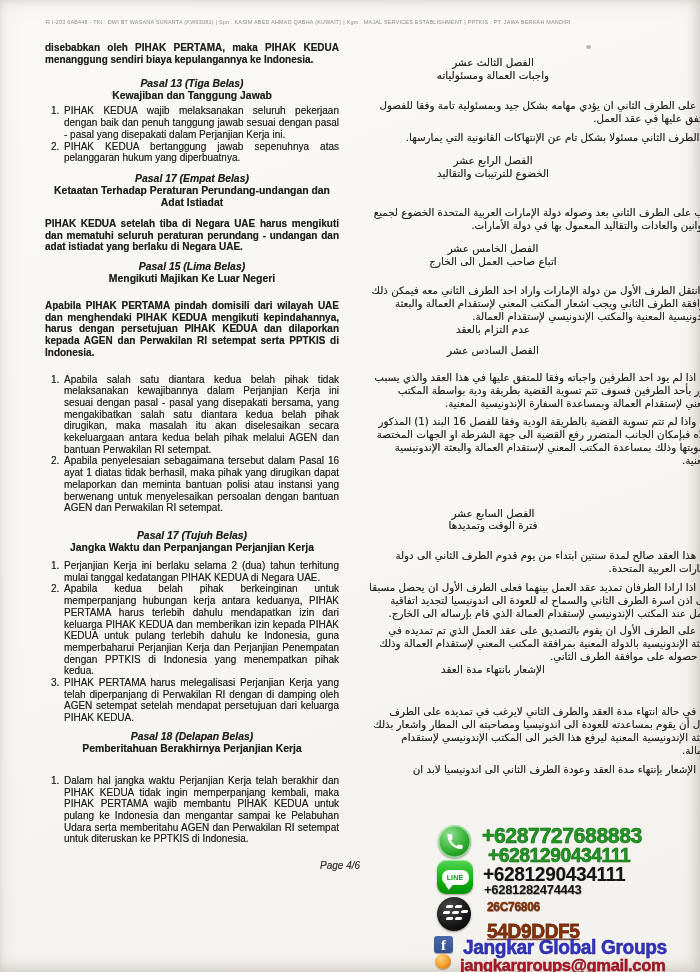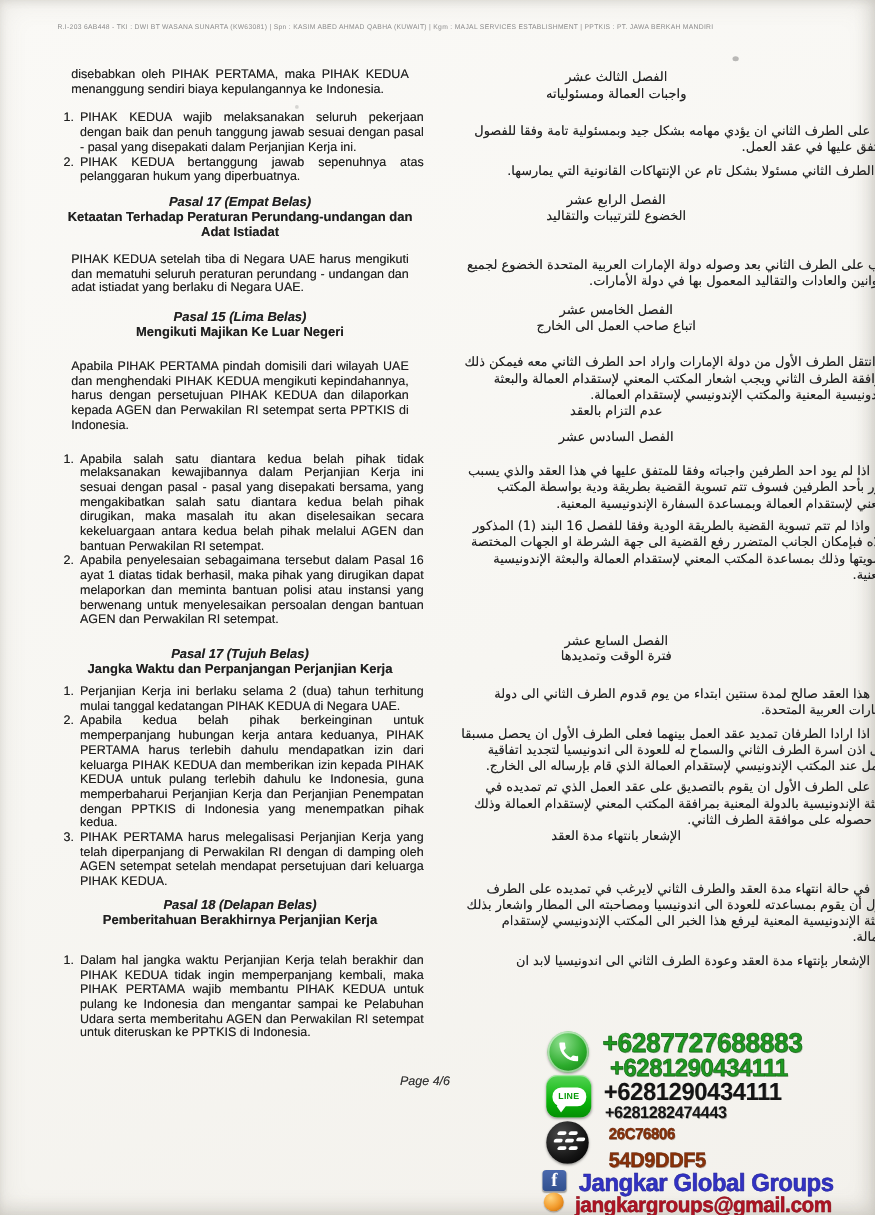--- a/index.html
+++ b/index.html
@@ -15,21 +15,21 @@
     font-size:5.4px;letter-spacing:.25px;color:#8b8b8b;white-space:nowrap;
     filter:blur(.35px);
   }
   .smudge{position:absolute;background:#6a6a6a;border-radius:50%;}
   
   .col-left{
     position:absolute;left:45px;top:42px;width:294px;
     font-size:10px;line-height:11.7px;text-align:justify;
     color:#1f1f1f;text-shadow:0 0 .4px rgba(20,20,20,.55);
   }
-  .col-left p{margin:12px;}
+  .col-left p{margin:0;font-weight:bold;}
   .h-blk{text-align:center;margin:0;}
   .h-title{font-weight:700;font-style:italic;font-size:10.4px;line-height:12px;}
   .h-sub{font-weight:700;font-size:10.4px;line-height:12px;}
   ol{margin:0;padding-left:17px;}
   ol li{margin:0;padding-left:2px;text-align:justify;}
   
   .col-right{
     position:absolute;left:368px;top:56px;width:346px;
     direction:rtl;text-align:right;
     font-family:"DejaVu Sans",sans-serif;font-size:10.3px;line-height:13px;
@@ -84,20 +84,24 @@
 
   <div class="scan-header">R.I-203 6AB448 - TKI : DWI BT WASANA SUNARTA (KW63081) | Spn : KASIM ABED AHMAD QABHA (KUWAIT) | Kgm : MAJAL SERVICES ESTABLISHMENT | PPTKIS : PT. JAWA BERKAH MANDIRI</div>
   <div class="smudge" style="left:586px;top:45px;width:5px;height:4px;opacity:.45;"></div>
   <div class="smudge" style="left:111px;top:91px;width:3px;height:5px;opacity:.25;"></div>
   <div class="smudge" style="left:236px;top:84px;width:3px;height:3px;opacity:.25;"></div>
 
   <div class="col-left">
 
     <p>disebabkan oleh PIHAK PERTAMA, maka PIHAK KEDUA menanggung sendiri biaya kepulangannya ke Indonesia.</p>
 
+    <div class="h-blk" style="margin-top:13px;">
+      <div class="h-title">Pasal 13 (Tiga Belas)</div>
+      <div class="h-sub">Kewajiban dan Tanggung Jawab</div>
+    </div>
     <ol style="margin-top:3px;">
       <li>PIHAK KEDUA wajib melaksanakan seluruh pekerjaan dengan baik dan penuh tanggung jawab sesuai dengan pasal - pasal yang disepakati dalam Perjanjian Kerja ini.</li>
       <li>PIHAK KEDUA bertanggung jawab sepenuhnya atas pelanggaran hukum yang diperbuatnya.</li>
     </ol>
 
     <div class="h-blk" style="margin-top:9px;">
       <div class="h-title">Pasal 17 (Empat Belas)</div>
       <div class="h-sub">Ketaatan Terhadap Peraturan Perundang-undangan dan Adat Istiadat</div>
     </div>
     <p style="margin-top:9px;">PIHAK KEDUA setelah tiba di Negara UAE harus mengikuti dan mematuhi seluruh peraturan perundang - undangan dan adat istiadat yang berlaku di Negara UAE.</p>
@@ -184,21 +188,21 @@
     <div class="ico bb-icon">
       <span class="bb-seg"></span>
       <span class="bb-seg"></span>
       <span class="bb-seg"></span>
       <span class="bb-seg"></span>
       <span class="bb-seg"></span>
       <span class="bb-seg"></span>
       <span class="bb-seg"></span>
     </div>
     <div class="num bb-num" style="left:55px;top:78px;font-size:12px;">26C76806</div>
-    <div class="num bb-num" style="left:55px;top:98px;font-size:16px;">54D9DDF5</div>
+    <div class="num bb-num" style="left:55px;top:98px;font-size:19px;text-decoration:underline;">54D9DDF5</div>
 
     <div class="ico fb-icon">
       <span>f</span>
     </div>
     <div class="num fb-label" style="left:31px;top:114px;font-size:19px;">Jangkar Global Groups</div>
 
     <div class="ico mail-icon"></div>
     <div class="num email-label" style="left:28px;top:133px;font-size:16.5px;">jangkargroups@gmail.com</div>
   </div>
 

